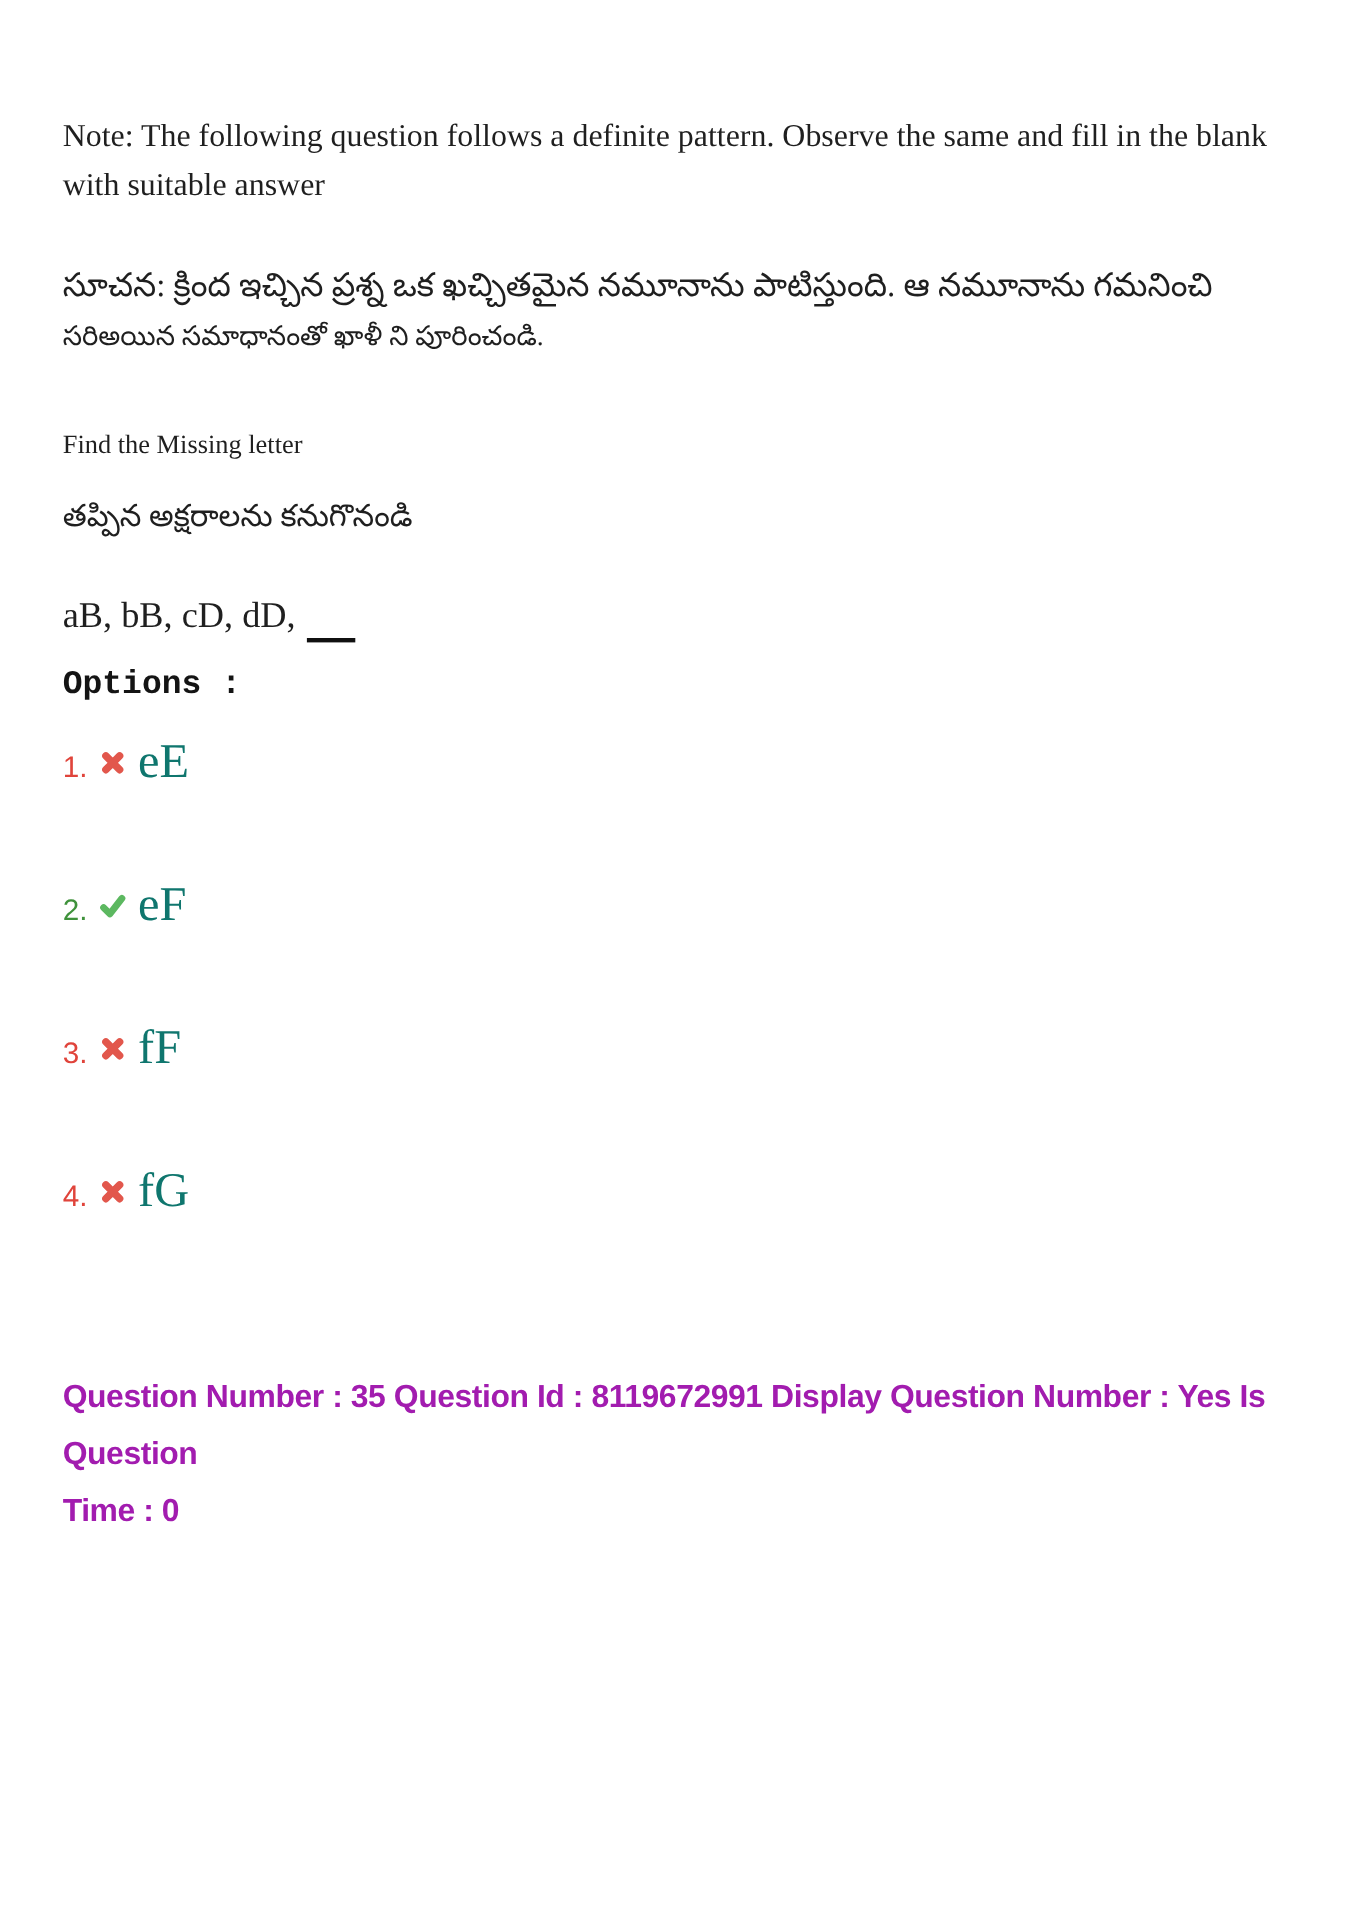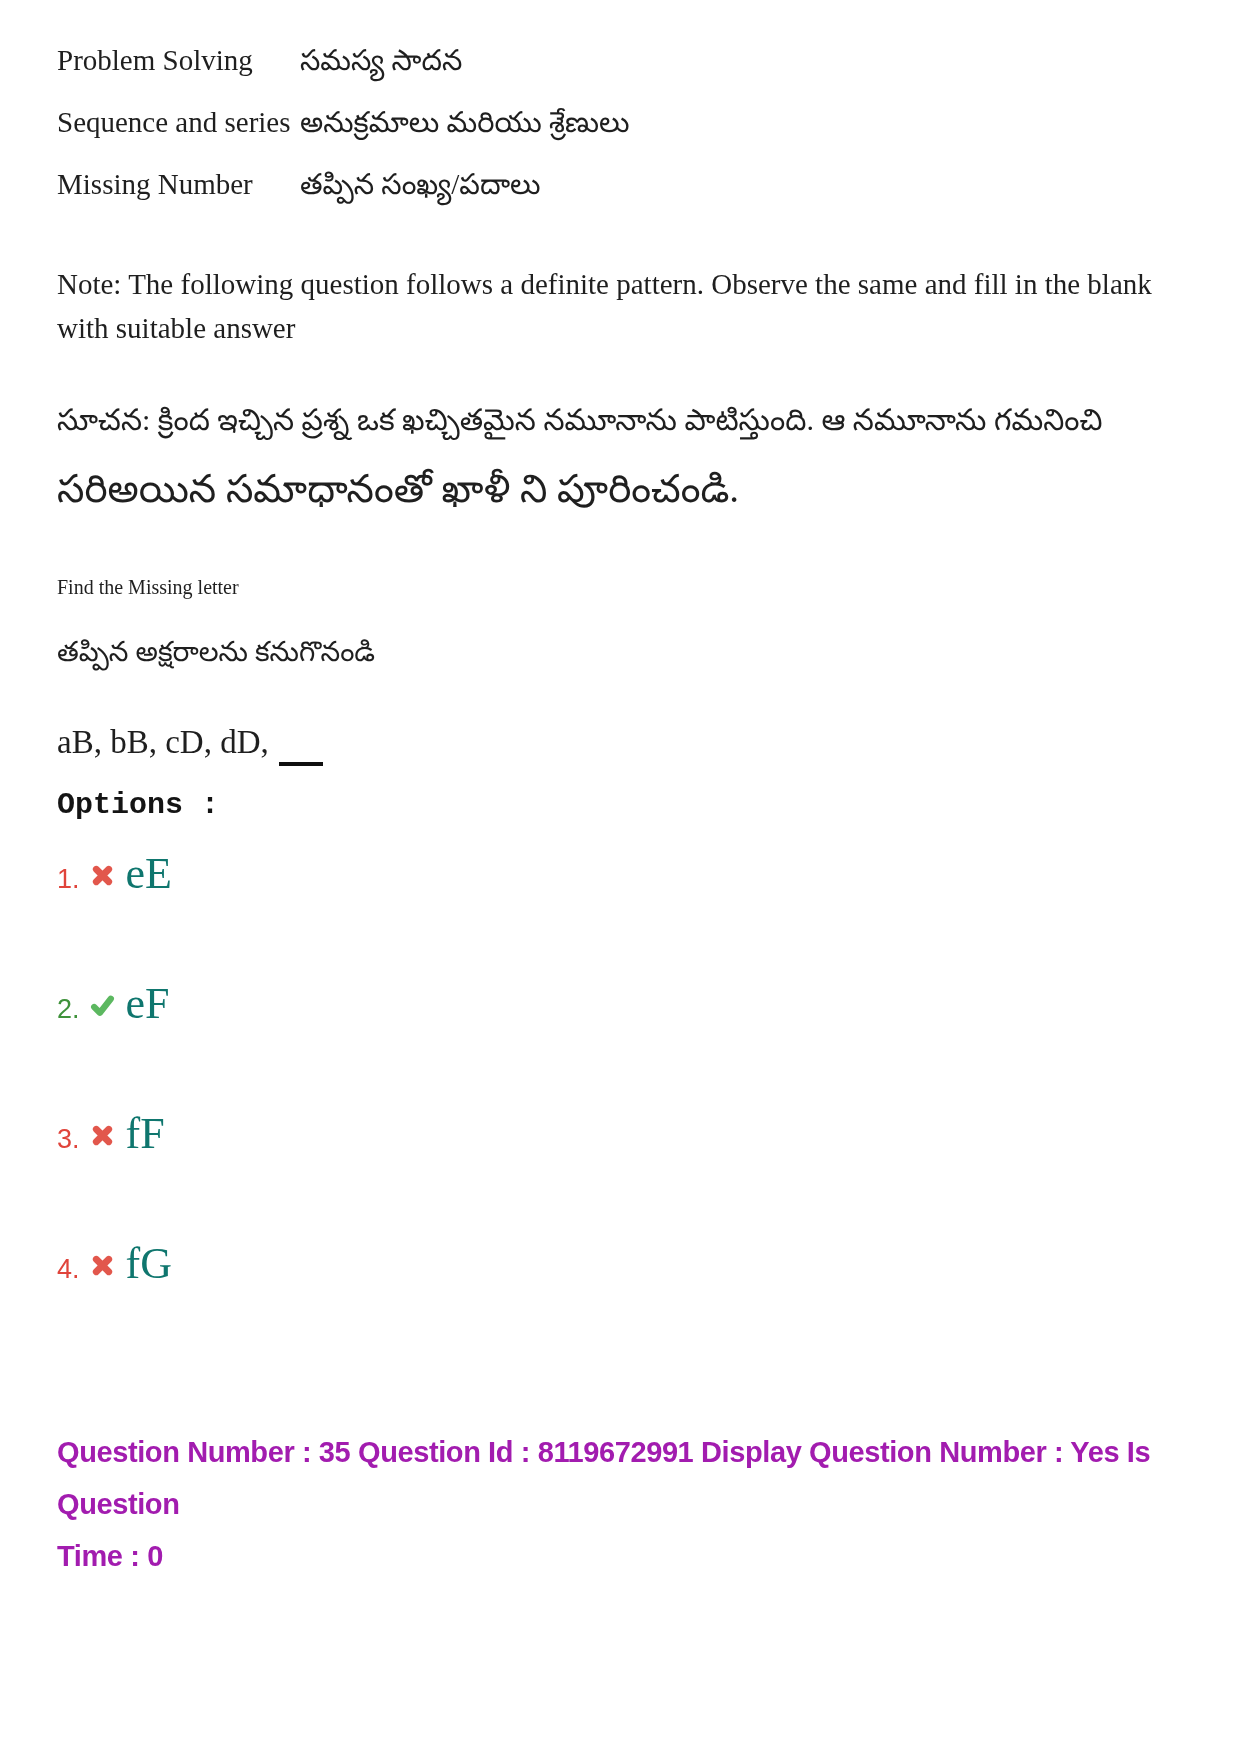--- a/index.html
+++ b/index.html
@@ -40,29 +40,28 @@
     line-height:44px;
   }
 
   
   .te-line1{
     margin-top:46px;
     font-size:30px;
     line-height:48px;
   }
   .te-line2{
-    margin-top:22px;
-    font-size:39px;
+    font-size:25px;
     line-height:46px;
   }
 
   
   .prompt-en{
     margin-top:58px;
-    font-size:20px;
+    font-size:24px;
     line-height:34px;
   }
   .prompt-te{
     margin-top:26px;
     font-size:28px;
     line-height:44px;
   }
 
   
   .sequence{
@@ -125,28 +124,20 @@
   .metadata div{
     line-height:52px;
     margin-bottom:0;
   }
 </style>
 </head>
 <body>
 
 <div class="page">
 
-  <div class="topics">
-    <span>Problem Solving</span>
-    <span>సమస్య సాదన</span>
-    <span>Sequence and series</span>
-    <span>అనుక్రమాలు మరియు శ్రేణులు</span>
-    <span>Missing Number</span>
-    <span>తప్పిన సంఖ్య/పదాలు</span>
-  </div>
 
   <div class="note">Note:  The following question follows a definite pattern. Observe the same and fill in the blank with suitable answer</div>
 
   <div class="te-line1">సూచన: క్రింద  ఇచ్చిన ప్రశ్న  ఒక ఖచ్చితమైన నమూనాను పాటిస్తుంది. ఆ నమూనాను గమనించి</div>
   <div class="te-line2">సరిఅయిన సమాధానంతో ఖాళీ ని పూరించండి.</div>
 
   <div class="prompt-en">Find the Missing letter</div>
   <div class="prompt-te">తప్పిన అక్షరాలను   కనుగొనండి</div>
 
   <div class="sequence">

